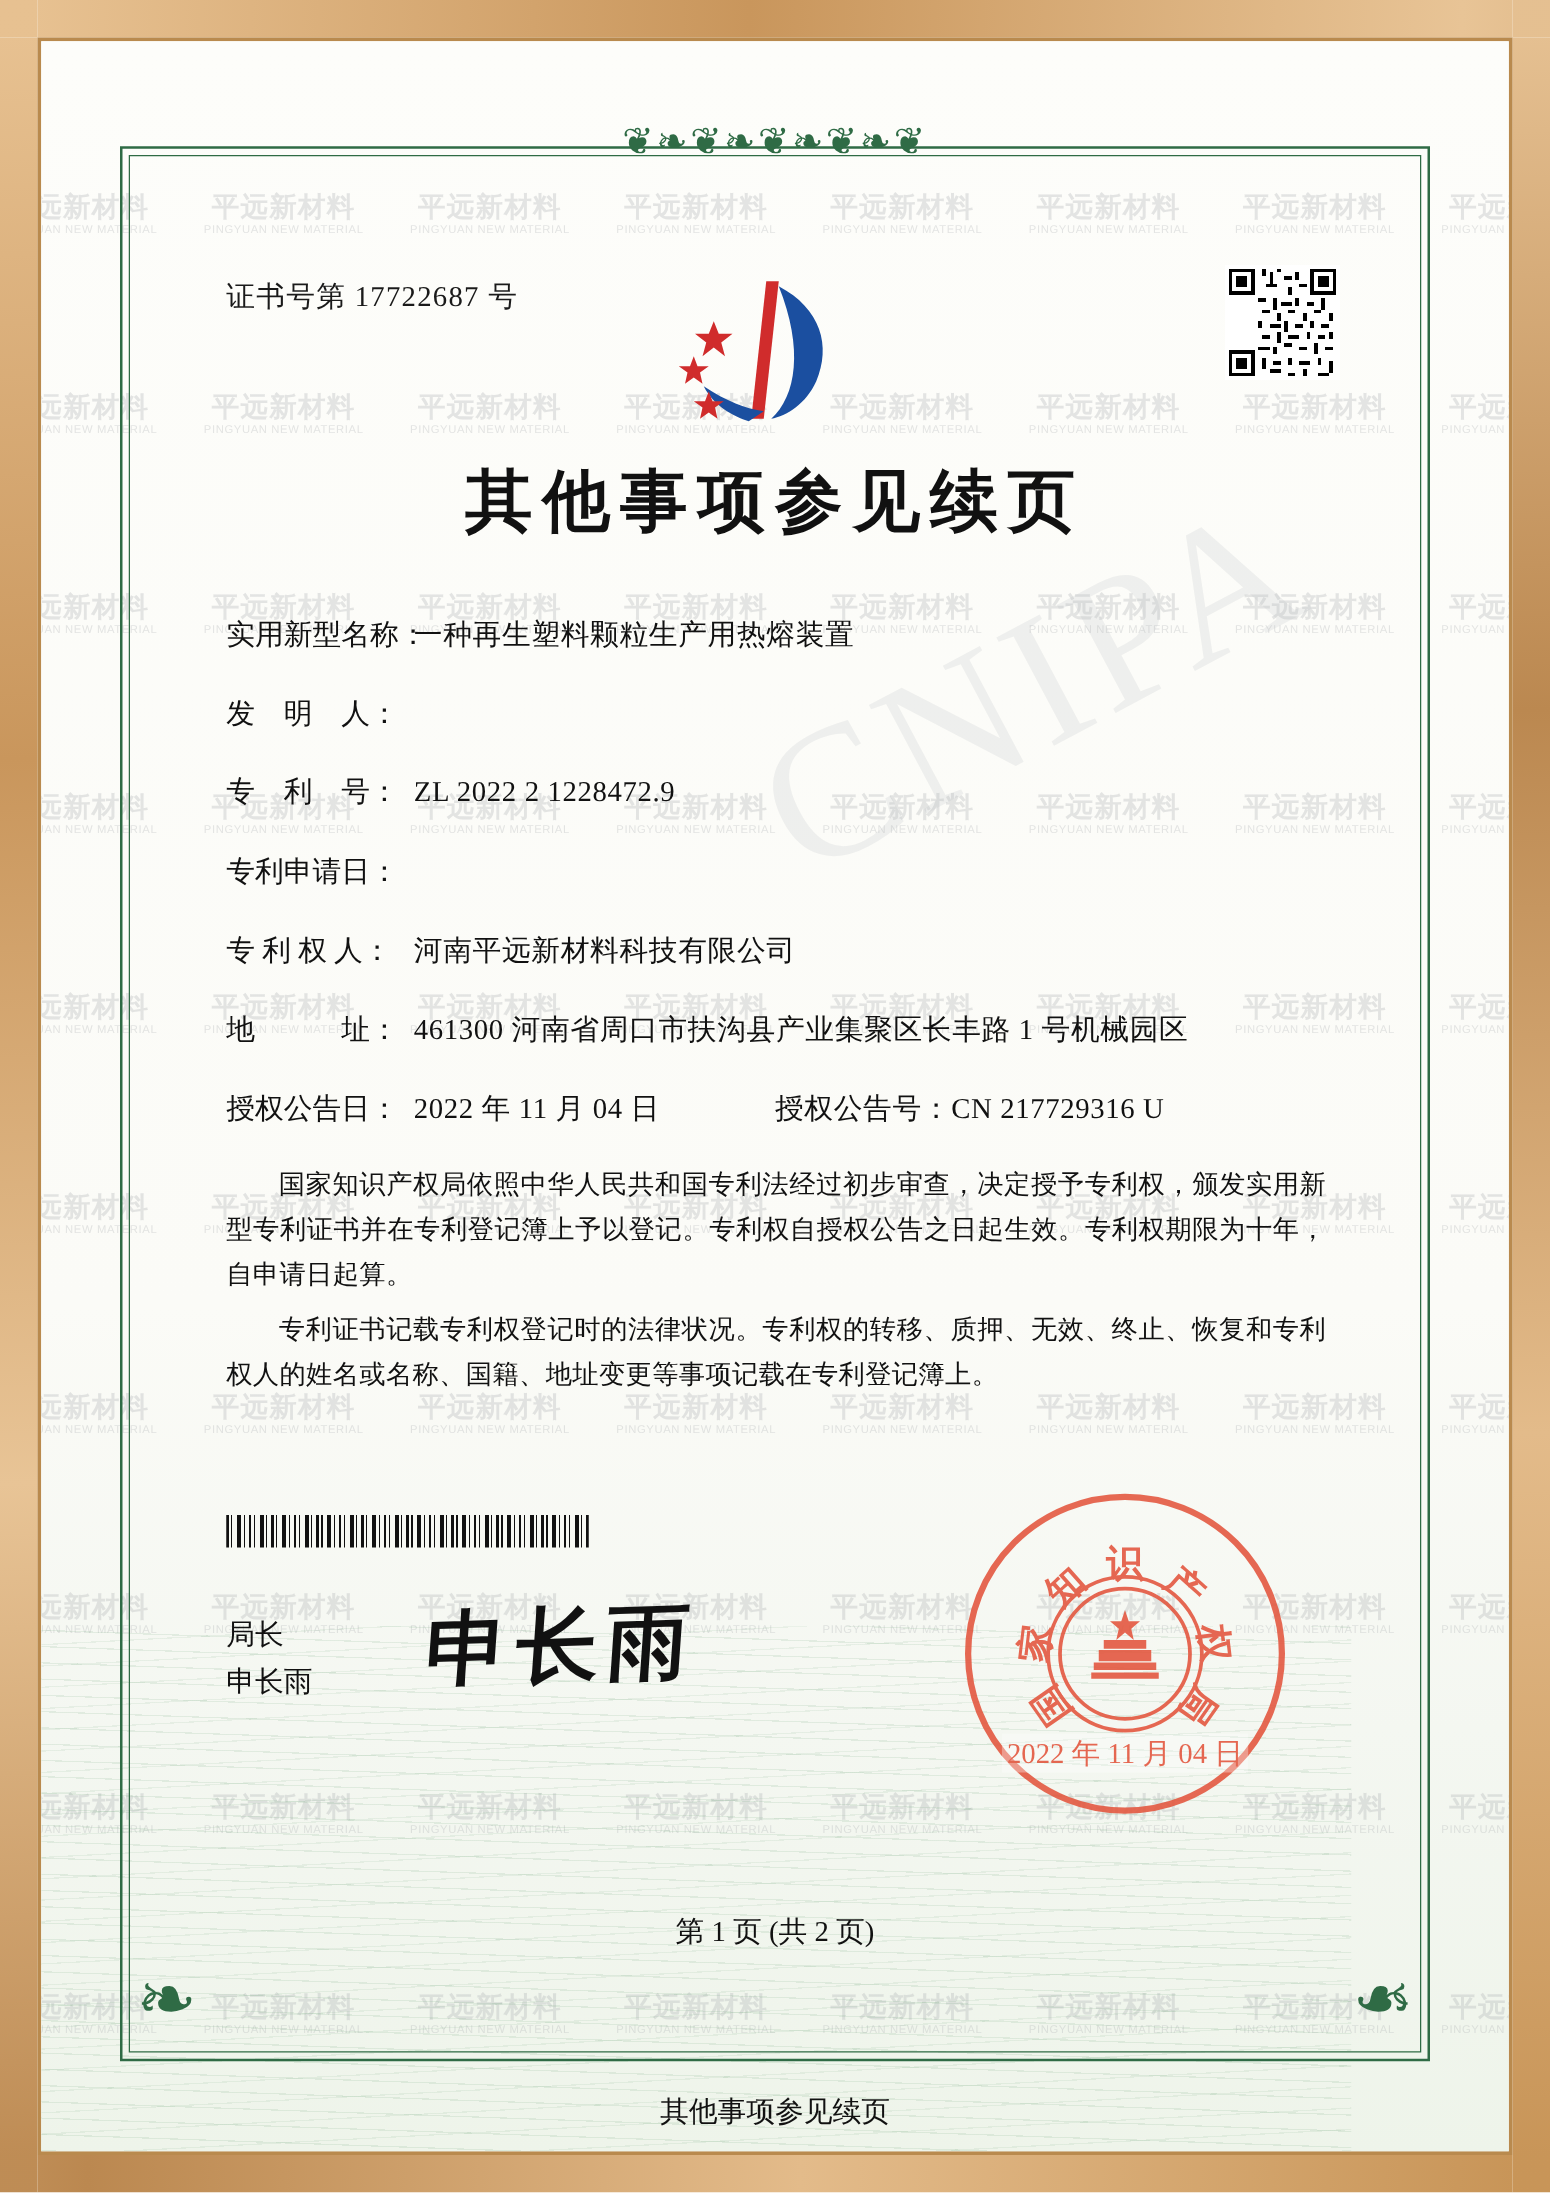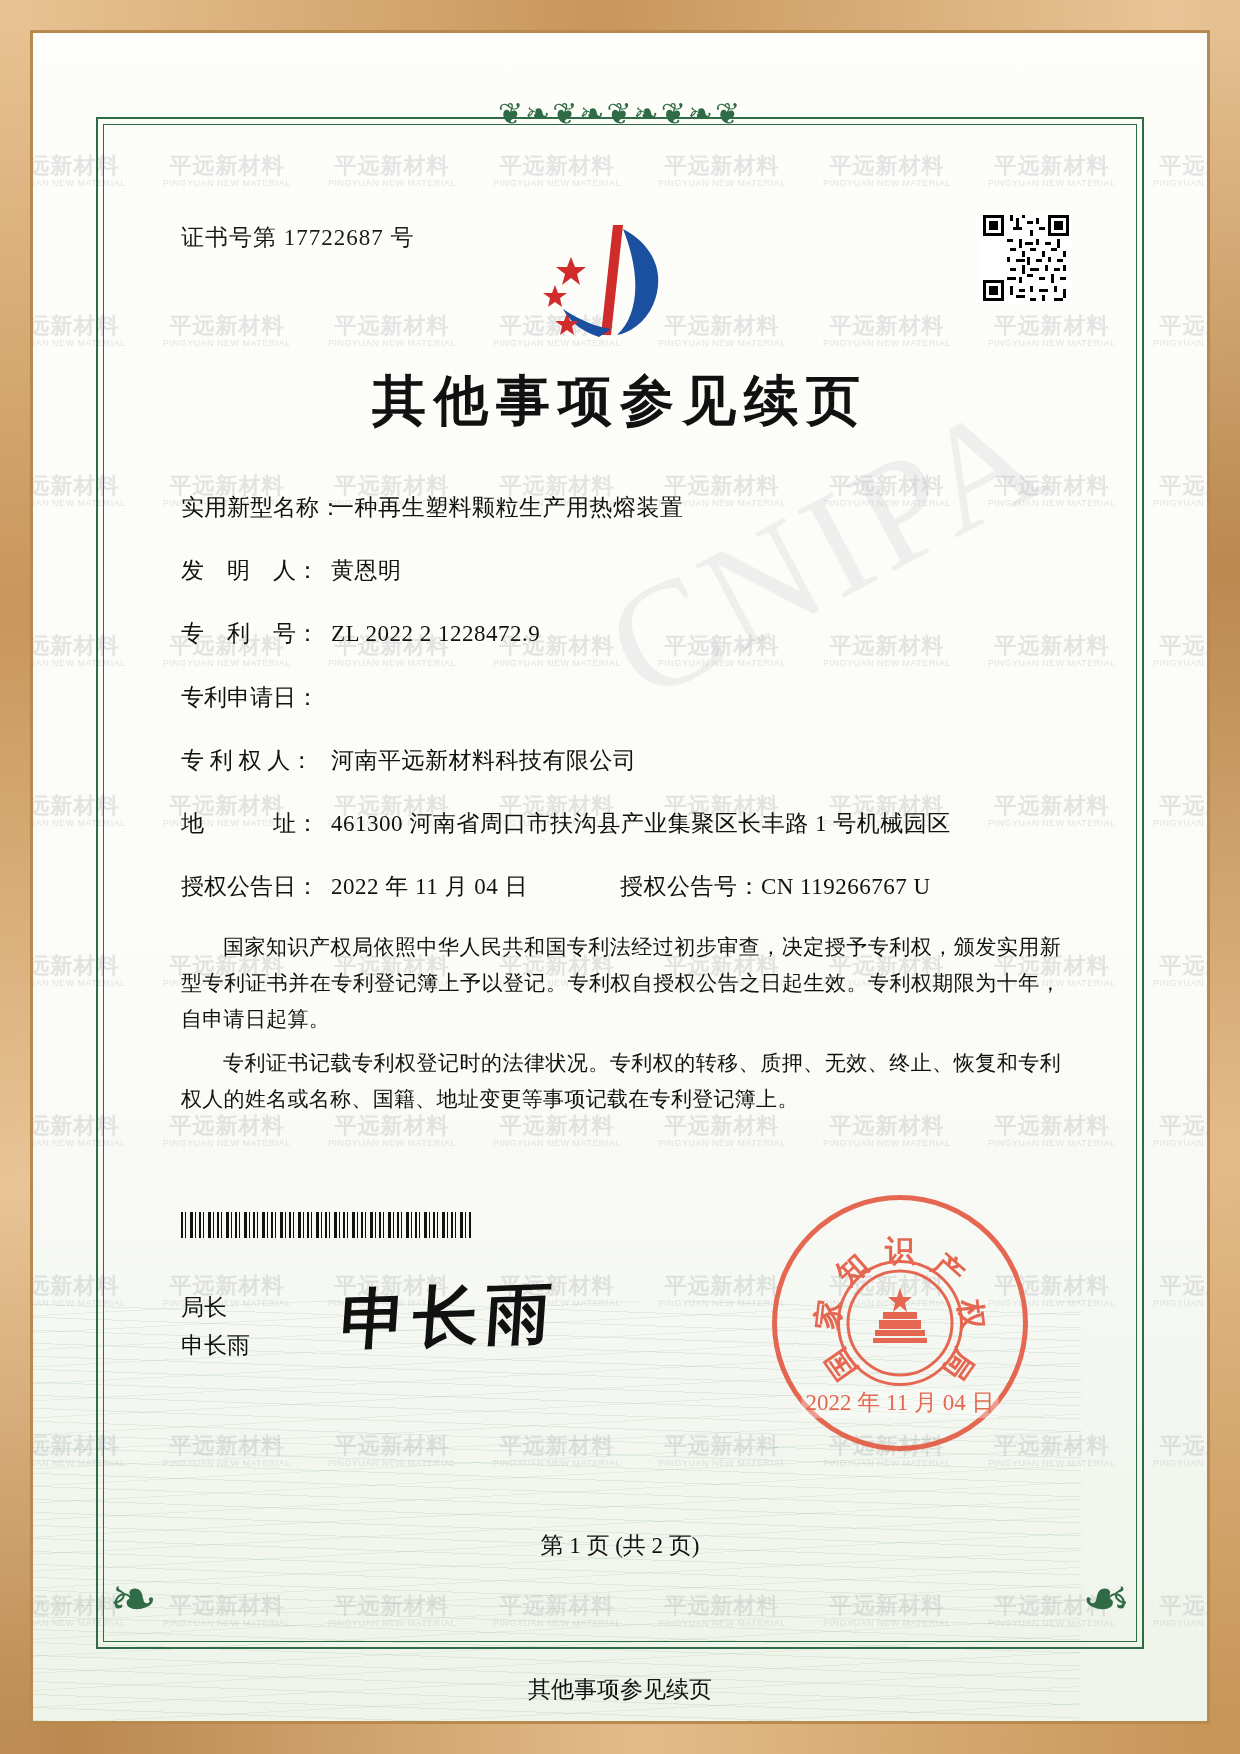--- a/index.html
+++ b/index.html
@@ -752,42 +752,41 @@
 
       <div class="main-title">其他事项参见续页</div>
 
       <div class="fields">
         <div class="field-row">
           <div class="field-label">实用新型名称：</div>
           <div class="field-value">一种再生塑料颗粒生产用热熔装置</div>
         </div>
         <div class="field-row">
           <div class="field-label">发　明　人：</div>
-          <div class="field-value">黄恩明</div>
         </div>
         <div class="field-row">
           <div class="field-label">专　利　号：</div>
           <div class="field-value">ZL 2022 2 1228472.9</div>
         </div>
         <div class="field-row">
           <div class="field-label">专利申请日：</div>
         </div>
         <div class="field-row">
           <div class="field-label">专 利 权 人：</div>
           <div class="field-value">河南平远新材料科技有限公司</div>
         </div>
         <div class="field-row">
           <div class="field-label">地　　　址：</div>
           <div class="field-value">461300 河南省周口市扶沟县产业集聚区长丰路 1 号机械园区</div>
         </div>
         <div class="field-row inline-two">
           <div class="field-label">授权公告日：</div>
           <div class="field-value">2022 年 11 月 04 日</div>
           <div class="field-value pub-no-label">授权公告号：</div>
-          <div class="field-value">CN 119266767 U</div>
+          <div class="field-value">CN 217729316 U</div>
         </div>
       </div>
 
       <div class="paras">
         <div class="para">国家知识产权局依照中华人民共和国专利法经过初步审查，决定授予专利权，颁发实用新型专利证书并在专利登记簿上予以登记。专利权自授权公告之日起生效。专利权期限为十年，自申请日起算。</div>
         <div class="para">专利证书记载专利权登记时的法律状况。专利权的转移、质押、无效、终止、恢复和专利权人的姓名或名称、国籍、地址变更等事项记载在专利登记簿上。</div>
       </div>
 
       <div class="barcode"></div>
 

